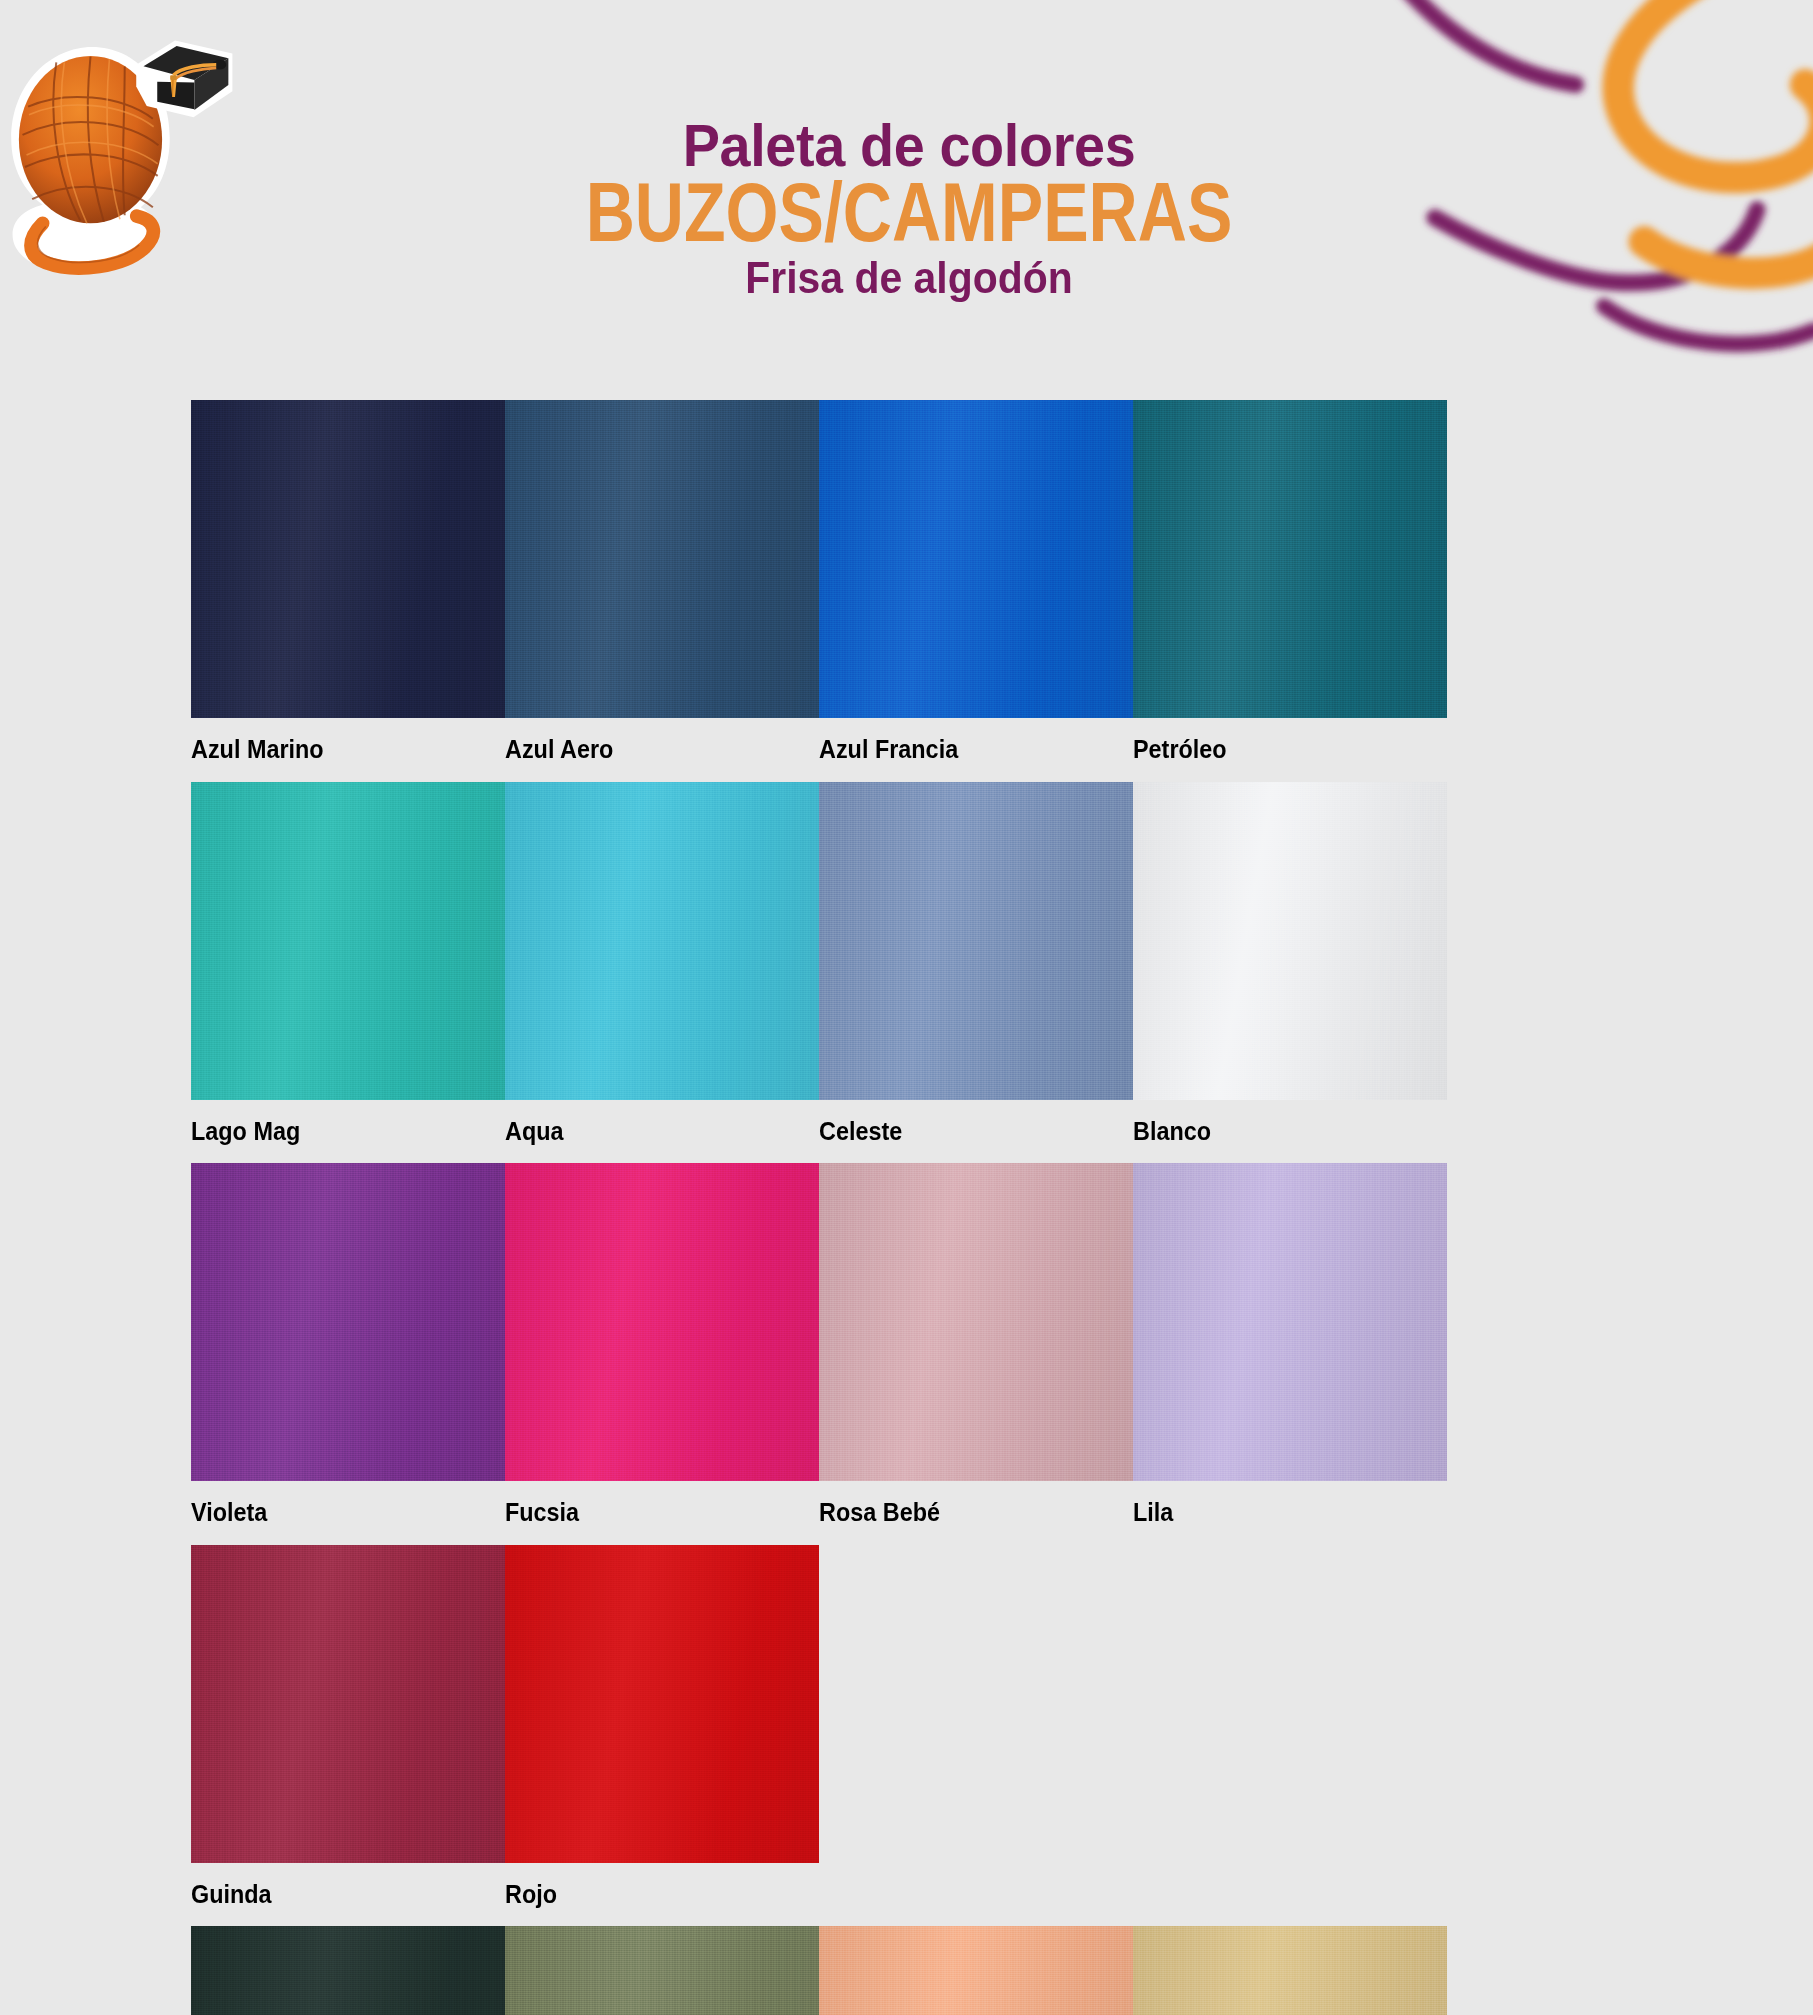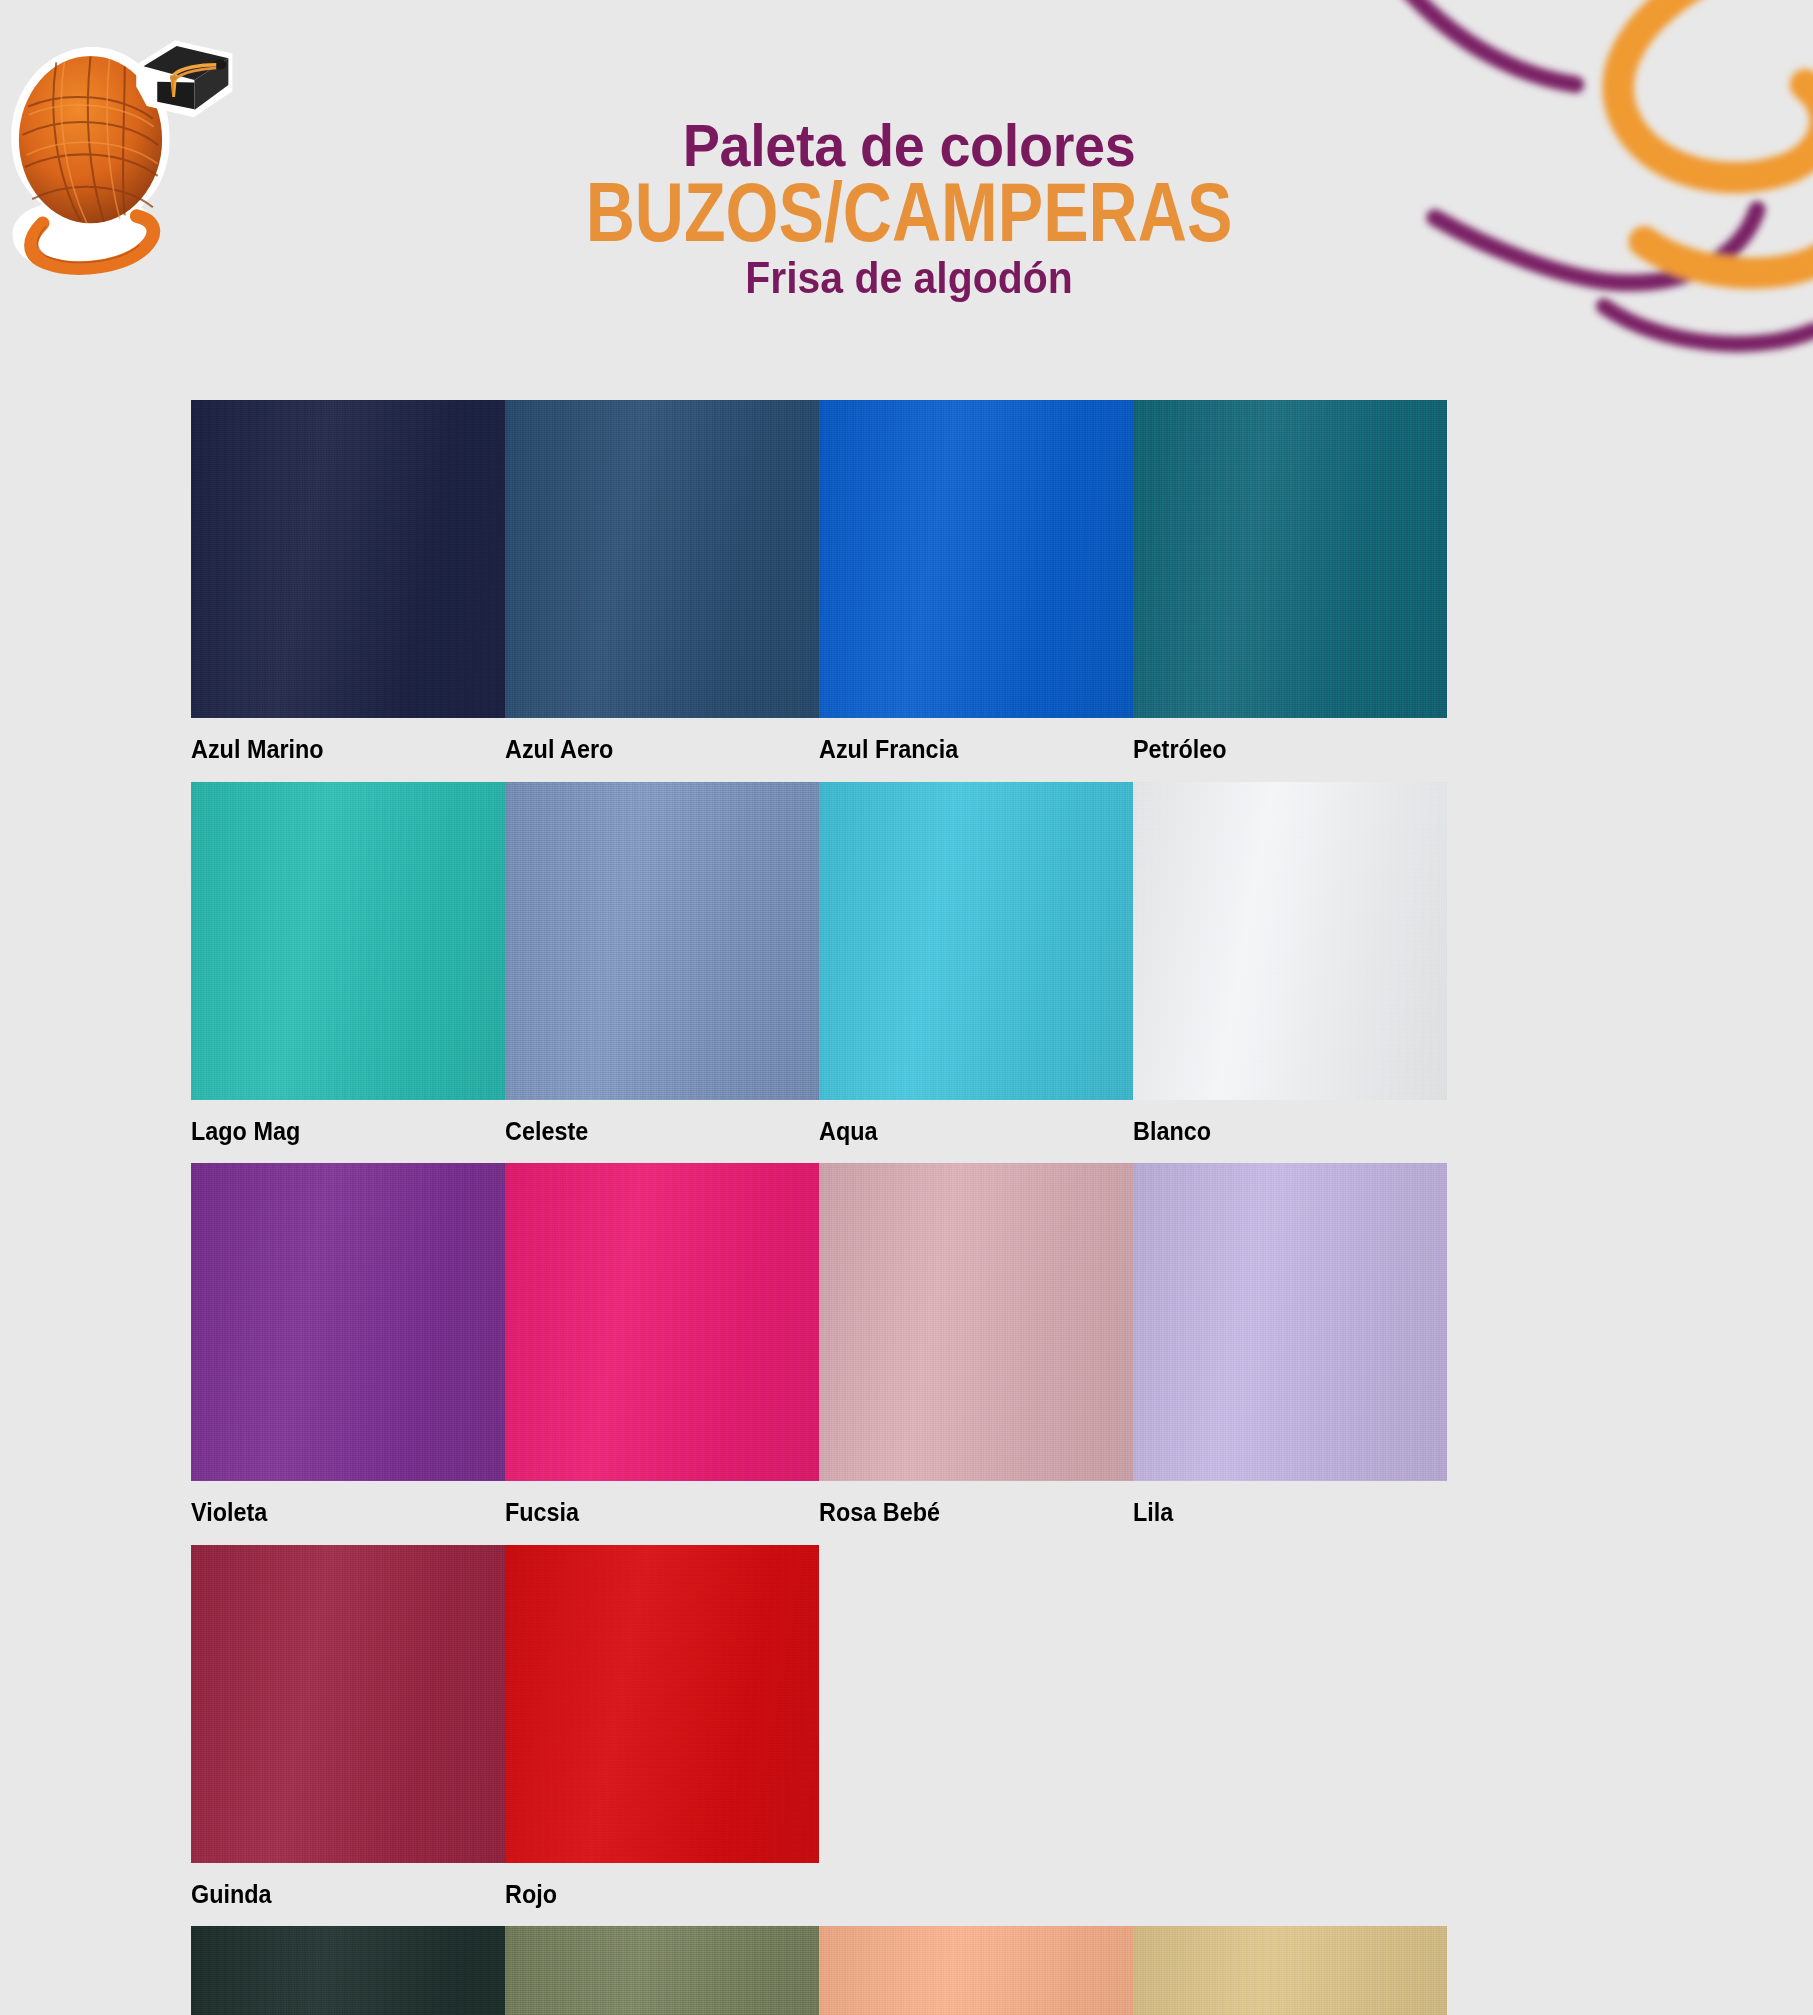--- a/index.html
+++ b/index.html
@@ -294,32 +294,32 @@
     </div>
 
     <div class="grid-row">
       <div class="cell">
         <div class="swatch" style="background-color: rgb(44, 188, 178);">
             <div class="swatch-shade"></div>
           </div>
         <div class="cell-label">Lago Mag</div>
       </div>
       <div class="cell">
+        <div class="swatch" style="background-color: rgb(69, 196, 219);">
+            <div class="swatch-shade"></div>
+          </div>
+        <div class="cell-label">Aqua</div>
+      </div>
+      <div class="cell">
         <div class="swatch" style="background-color: rgb(126, 150, 190);">
             <div class="swatch-shade"></div>
           </div>
         <div class="cell-label">Celeste</div>
       </div>
       <div class="cell">
-        <div class="swatch" style="background-color: rgb(69, 196, 219);">
-            <div class="swatch-shade"></div>
-          </div>
-        <div class="cell-label">Aqua</div>
-      </div>
-      <div class="cell">
         <div class="swatch" style="background-color: rgb(244, 245, 247);">
             <div class="swatch-shade"></div>
           </div>
         <div class="cell-label">Blanco</div>
       </div>
     </div>
 
     <div class="grid-row">
       <div class="cell">
         <div class="swatch" style="background-color: rgb(124, 50, 147);">

